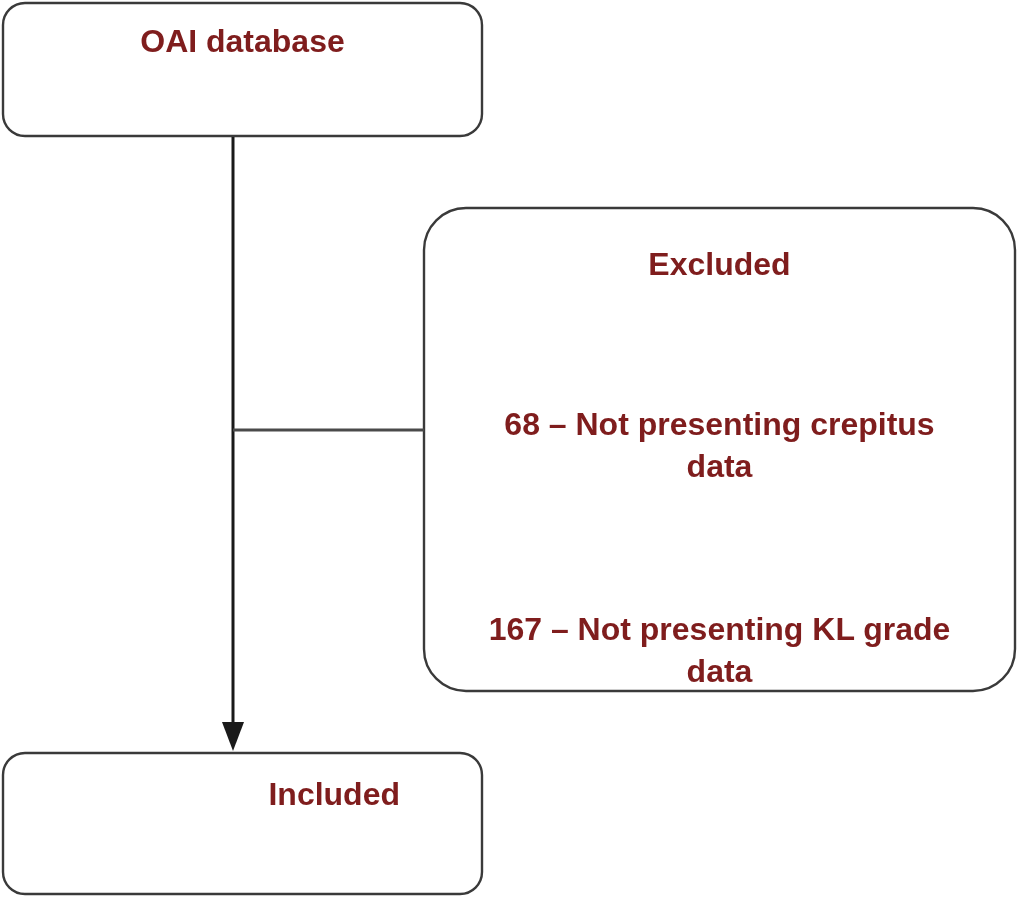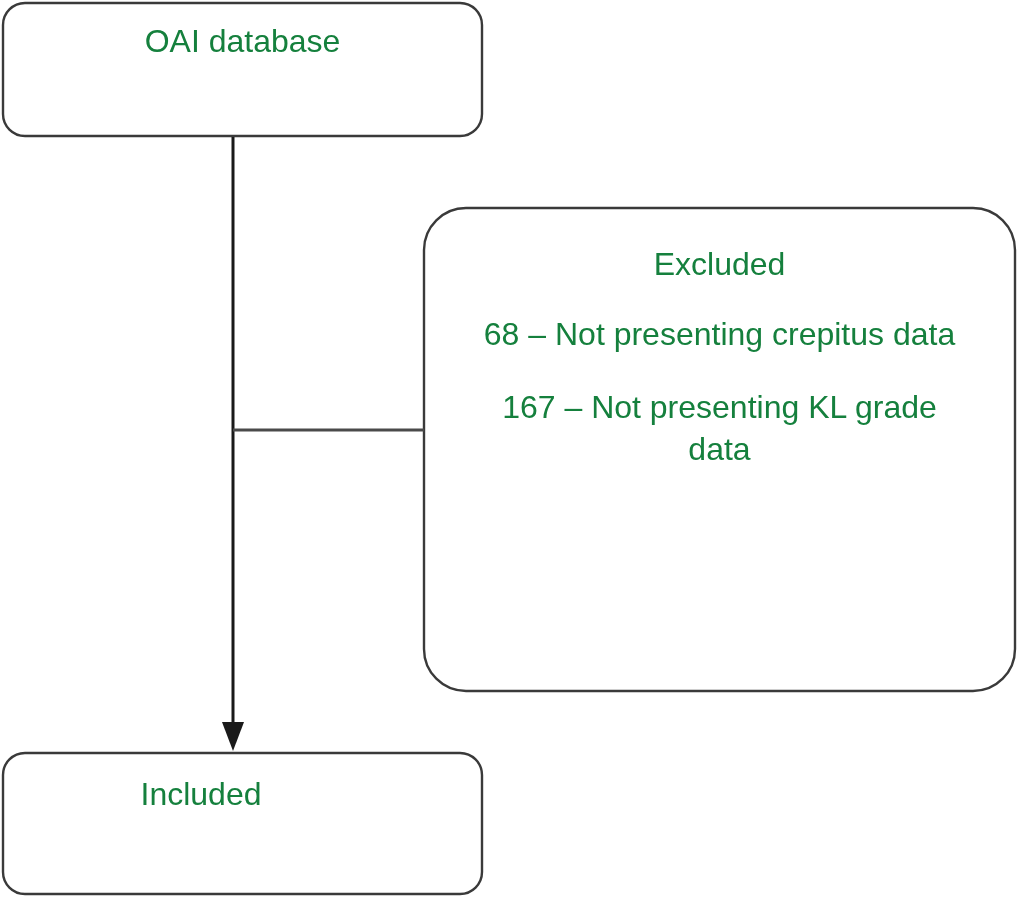--- a/index.html
+++ b/index.html
@@ -29,22 +29,23 @@
     display: flex;
     flex-direction: column;
     align-items: center;
     justify-content: center;
     text-align: center;
     color: #000000;
     background: transparent;
   }
   .node-line {
     display: block;
-    color: #15803d;
+    color: #7f1d1d;
     white-space: pre;
+    font-weight: bold;
   }
 
   
   #node-source {
     left: 2px;
     top: 2px;
     width: 481px;
     height: 135px;
     font-size: 32px;
     line-height: 43px;
@@ -53,21 +54,21 @@
   }
 
   
   #node-excluded {
     left: 423px;
     top: 207px;
     width: 593px;
     height: 485px;
     font-size: 32px;
     line-height: 42px;
-    justify-content: flex-start;
+    justify-content: space-between;
     padding-top: 36px;
   }
   #node-excluded .excl-heading {
     margin-bottom: 28px;
   }
   #node-excluded .excl-item {
     margin-bottom: 31px;
     max-width: 500px;
     white-space: normal;
   }
@@ -78,20 +79,21 @@
   
   #node-included {
     left: 2px;
     top: 752px;
     width: 398px;
     height: 143px;
     font-size: 32px;
     line-height: 40px;
     justify-content: flex-start;
     padding-top: 22px;
+    align-items: flex-end;
   }
   #node-included .inc-second {
     margin-top: 38px;
   }
 </style>
 </head>
 <body>
 
 <div id="canvas">
 

